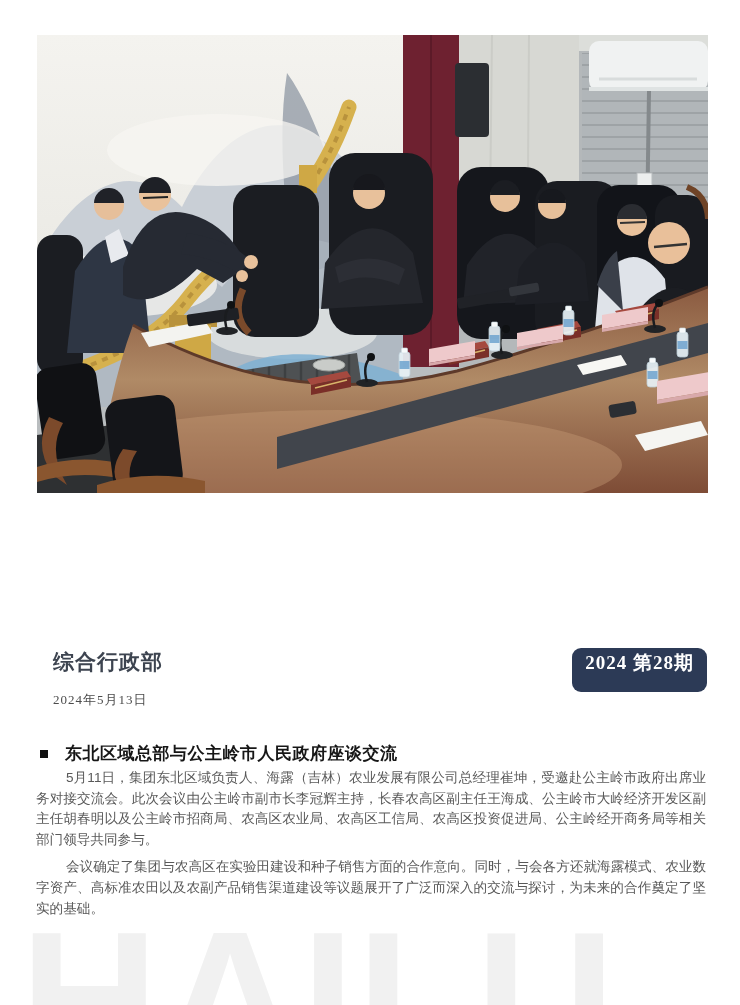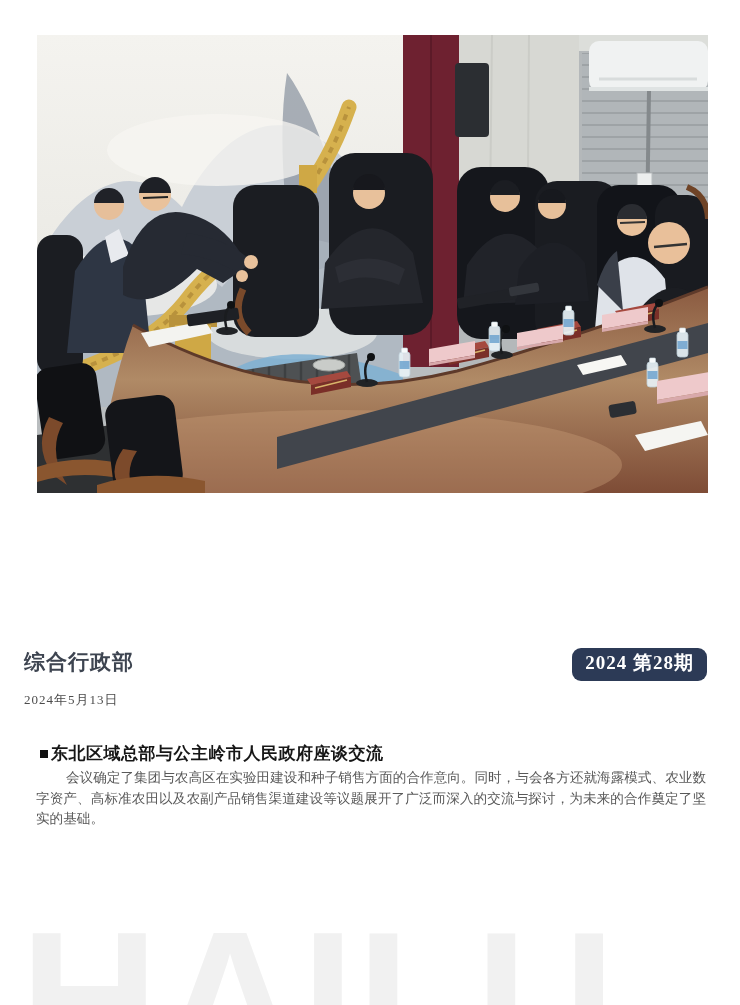--- a/index.html
+++ b/index.html
@@ -8,29 +8,29 @@
   .serif{font-family:"Liberation Serif",serif;}
 
   .watermark{position:absolute;left:20px;top:903px;z-index:0;
     font-size:192px;font-weight:bold;line-height:1;letter-spacing:2px;
     color:#f1f1f1;user-select:none;white-space:nowrap;}
 
   .photo{position:absolute;left:37px;top:35px;width:671px;height:458px;z-index:1;
     background:#b9bdbf;overflow:hidden;}
   .photo svg{display:block;}
 
-  .header-row{position:absolute;left:24px;right:33px;top:648px;z-index:2;
+  .header-row{position:absolute;left:53px;right:33px;top:648px;z-index:2;
     display:flex;justify-content:space-between;align-items:flex-start;}
   .dept{font-size:21px;font-weight:600;color:#3d4450;letter-spacing:1px;}
   .date{font-size:13px;color:#4c4c4c;margin-top:15px;letter-spacing:1px;}
   .badge{background:#2c3a56;color:#ffffff;font-size:19px;font-weight:bold;
-    padding:3px 13px 5px;border-radius:9px;letter-spacing:1px;line-height:1.3;}
+    padding:3px 13px 16px;border-radius:9px;letter-spacing:1px;line-height:1.3;}
 
   .title-row{position:absolute;left:40px;top:742px;z-index:2;
-    display:flex;align-items:center;gap:3px;}
+    display:flex;align-items:center;gap:17px;}
   .bullet{width:8px;height:8px;background:#111111;display:inline-block;flex:0 0 auto;}
   .title{font-size:17px;font-weight:bold;color:#161616;margin:0;letter-spacing:0.5px;}
 
   .body-text{position:absolute;left:36px;top:768px;width:670px;z-index:2;
     color:#595959;font-size:13.6px;line-height:20.6px;text-align:justify;}
   .body-text p{margin:0 0 7px;text-indent:2.2em;}
 </style>
 </head>
 <body>
 
@@ -255,16 +255,17 @@
     </div>
     <div class="badge serif">2024 第28期</div>
   </div>
 
   <div class="title-row">
     <span class="bullet"></span>
     <h1 class="title">东北区域总部与公主岭市人民政府座谈交流</h1>
   </div>
 
   <div class="body-text">
+    <p>5月11日，集团东北区域负责人、海露（吉林）农业发展有限公司总经理崔坤，受邀赴公主岭市政府出席业务对接交流会。此次会议由公主岭市副市长李冠辉主持，长春农高区副主任王海成、公主岭市大岭经济开发区副主任胡春明以及公主岭市招商局、农高区农业局、农高区工信局、农高区投资促进局、公主岭经开商务局等相关部门领导共同参与。</p>
     <p>会议确定了集团与农高区在实验田建设和种子销售方面的合作意向。同时，与会各方还就海露模式、农业数字资产、高标准农田以及农副产品销售渠道建设等议题展开了广泛而深入的交流与探讨，为未来的合作奠定了坚实的基础。</p>
   </div>
 
 </div>
 
 </body></html>

